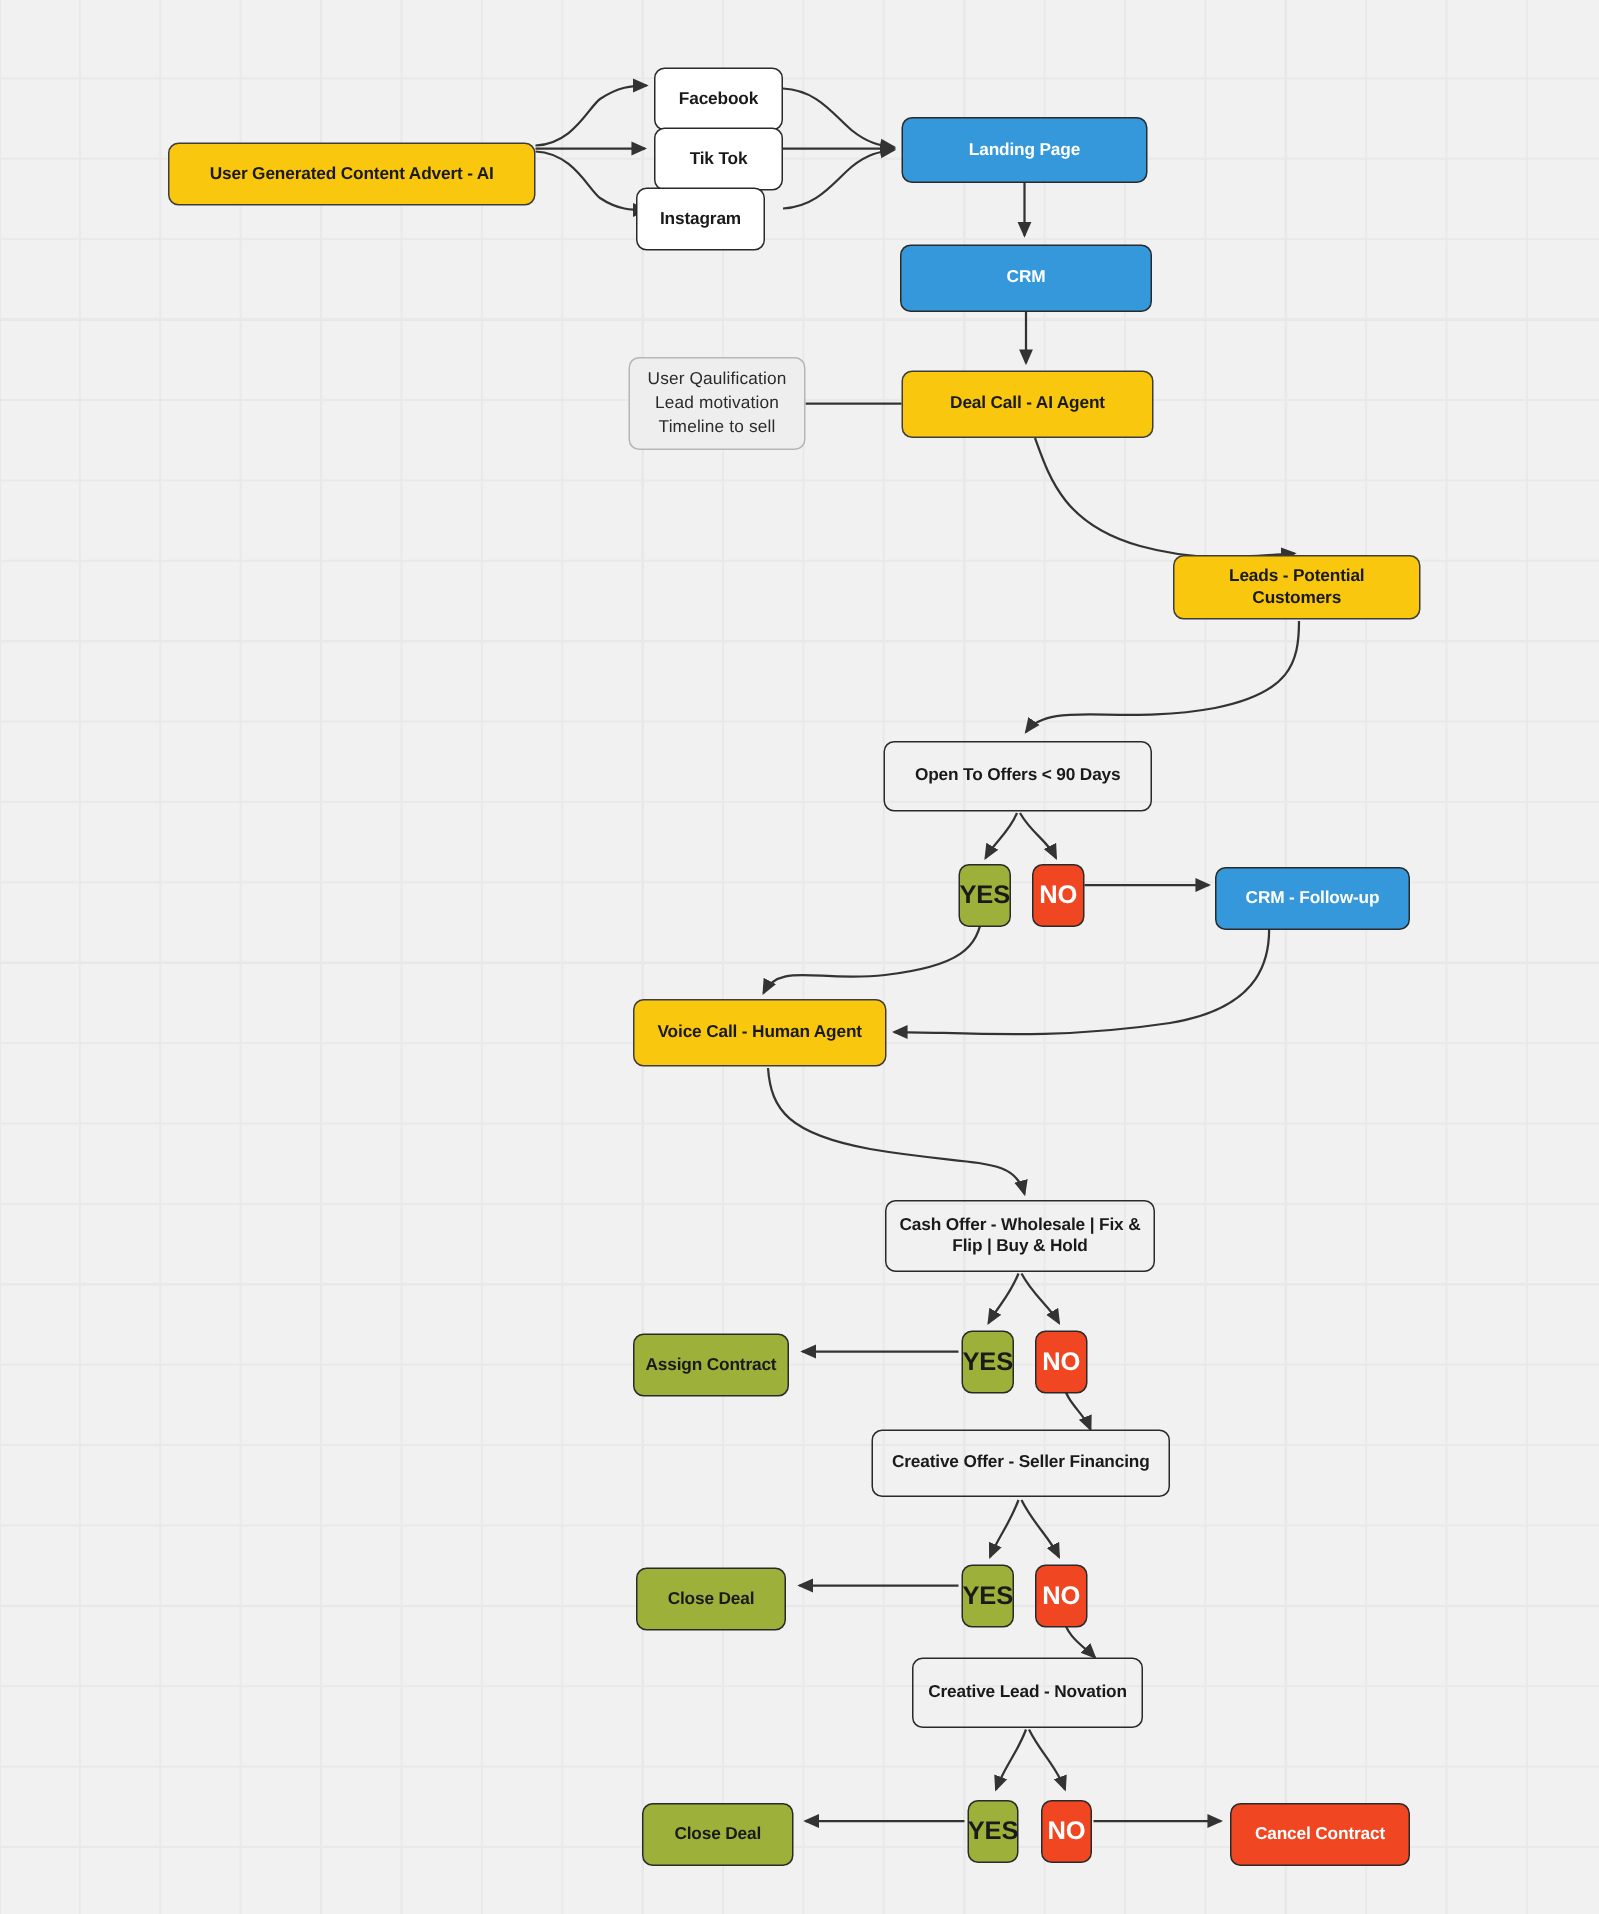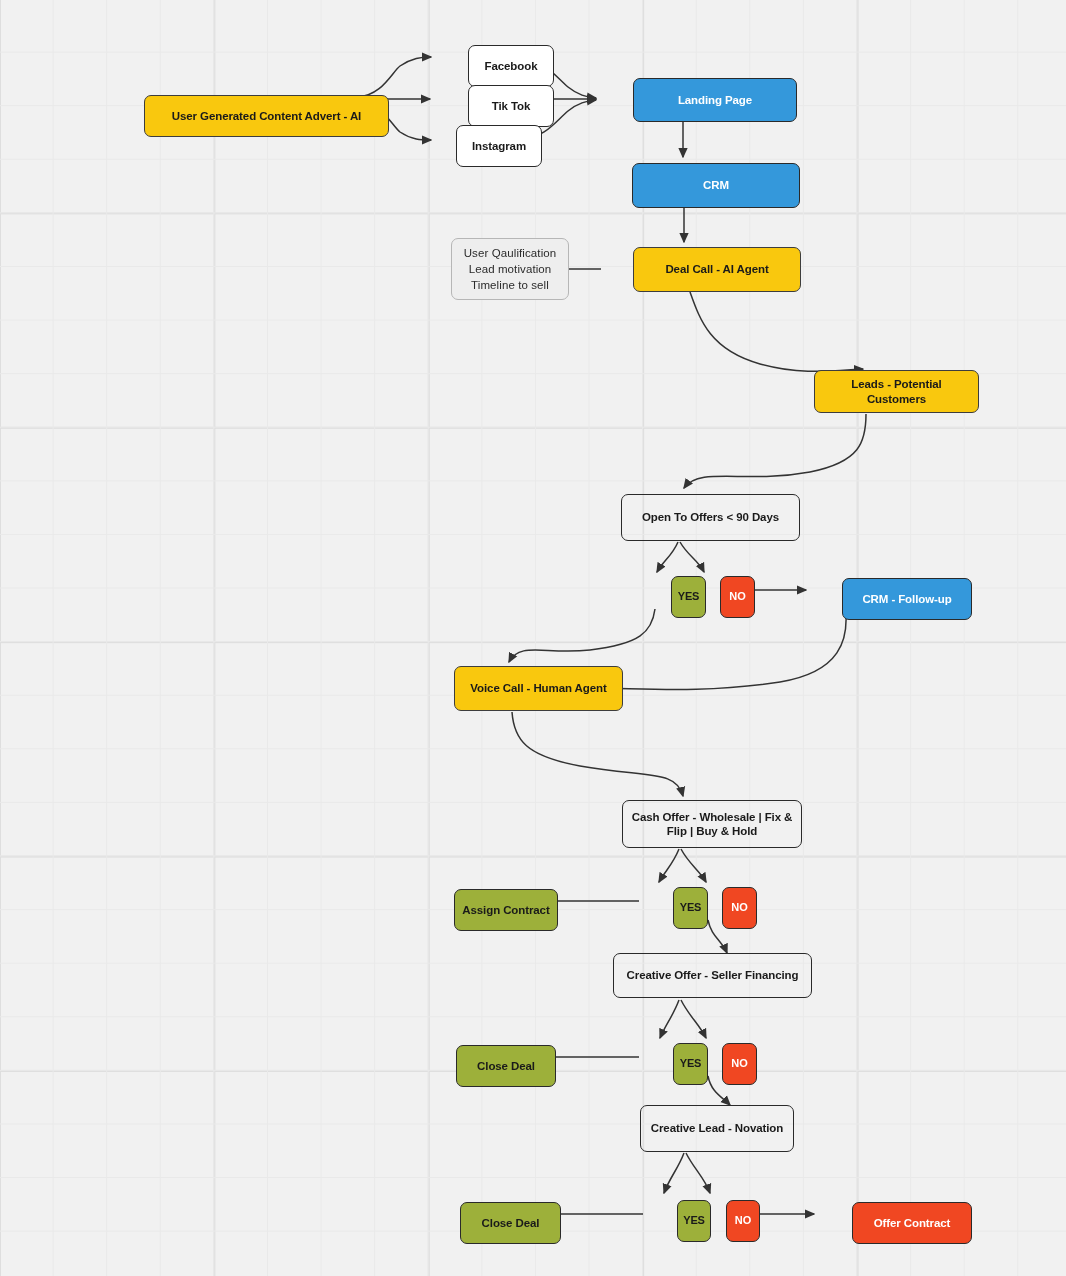--- a/index.html
+++ b/index.html
@@ -34,36 +34,35 @@
     text-align:center;
     border:1.6px solid #333333;
     border-radius:7px;
     font-weight:bold;
     font-size:11.5px;
     line-height:1.25;
     color:#1a1a1a;
     letter-spacing:-0.1px;
     padding:20px 6px;
     background:#ffffff;
-    margin-left:32px;
   }
   .n-yellow{background:#F9C80E;border-color:#3d3d3d;}
   .n-blue  {background:#3498DB;border-color:#2a2a2a;color:#ffffff;}
   .n-green {background:#9DB03A;border-color:#2a2a2a;color:#1a1a1a;}
   .n-red   {background:#F04722;border-color:#2a2a2a;color:#ffffff;}
   .n-white {background:#ffffff;border-color:#2a2a2a;}
   .n-plain {background:transparent;border-color:#2a2a2a;}
   .n-note{
     background:#eeeeee;border:1.3px solid #b6b6b6;border-radius:7px;
     font-weight:normal;font-size:11.5px;color:#2b2b2b;line-height:1.42;
     letter-spacing:0.1px;
     flex-direction:column;
   }
   .n-note span{display:block;}
-  .small{font-size:11px;}
+  .small{font-size:17px;}
 </style>
 </head>
 <body>
 
 <div id="grid"></div>
 
 <svg id="edges" viewBox="0 0 1066 1276" width="1066" height="1276">
   <defs>
     <marker id="ah" viewBox="0 0 10 10" refX="8.6" refY="5" markerWidth="7" markerHeight="7" orient="auto-start-reverse">
       <path d="M 0 0.6 L 10 5 L 0 9.4 z" fill="#333333"></path>
@@ -172,13 +171,13 @@
 <div class="node n-green" style="left:424px;top:1045px;width:100px;height:25px;">Close Deal</div>
 
 <div class="node n-plain" style="left:608px;top:1105px;width:154px;height:47px;">Creative Lead - Novation</div>
 
 <div class="node n-green small" style="left:645px;top:1200px;width:34px;height:29px;">YES</div>
 
 <div class="node n-red small" style="left:694px;top:1200px;width:34px;height:29px;">NO</div>
 
 <div class="node n-green" style="left:428px;top:1202px;width:101px;height:25px;">Close Deal</div>
 
-<div class="node n-red" style="left:820px;top:1202px;width:120px;height:25px;">Offer Contract</div>
+<div class="node n-red" style="left:820px;top:1202px;width:120px;height:25px;">Cancel Contract</div>
 
 </body></html>

